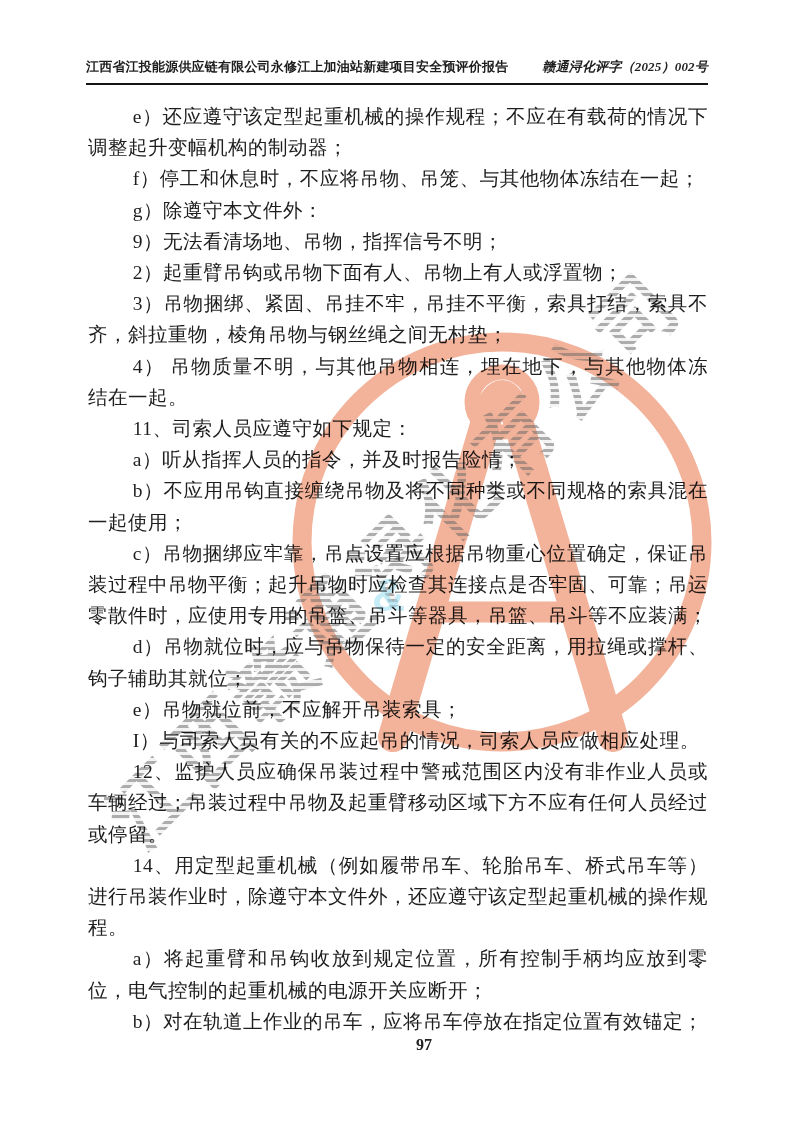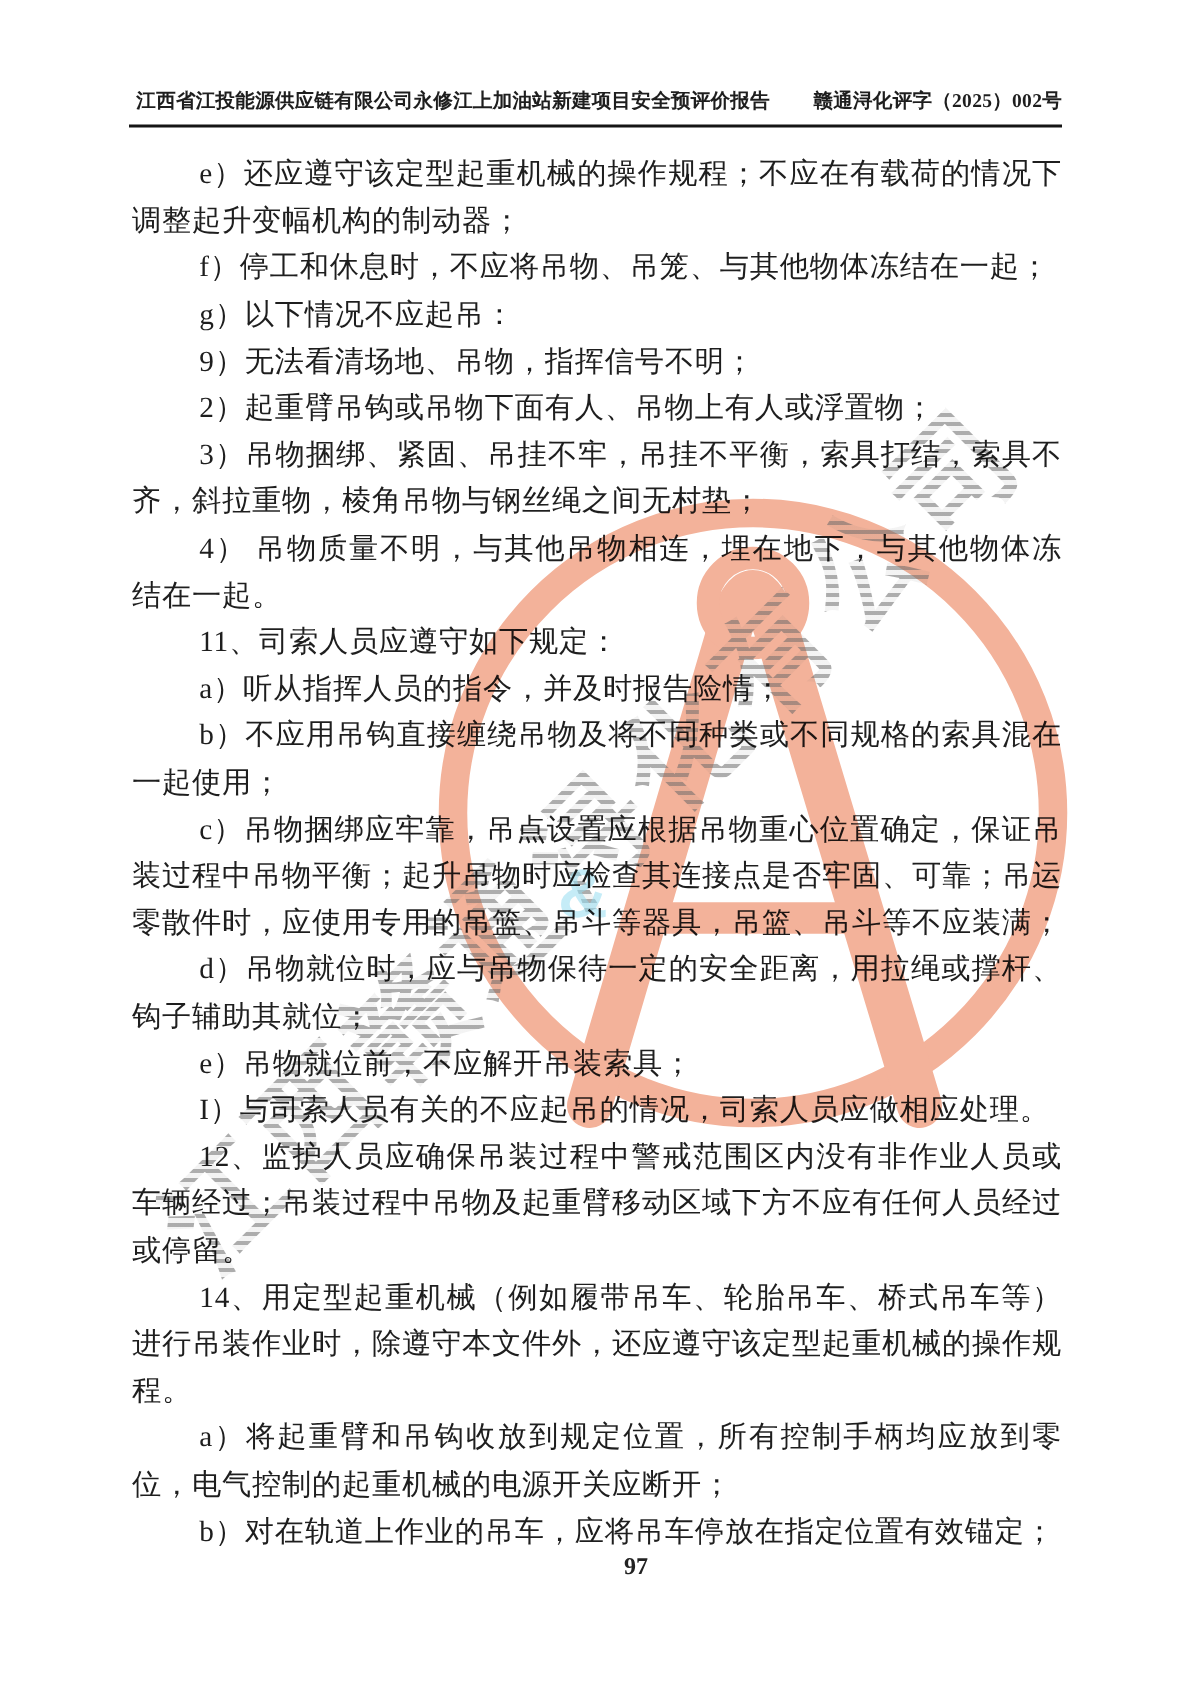--- a/index.html
+++ b/index.html
@@ -15,30 +15,30 @@
     font-family: "Liberation Serif", "DejaVu Serif", serif;
     color: #1e1e1e;
   }
   
   .doc-header {
     position: absolute;
     left: 86px;
     top: 58px;
     width: 622px;
     display: flex;
-    justify-content: flex-end;
+    justify-content: space-between;
     align-items: flex-end;
     font-size: 13px;
     font-weight: bold;
     letter-spacing: 0.2px;
     padding-bottom: 7px;
     border-bottom: 2.5px solid #151515;
     white-space: nowrap;
   }
-  .doc-header .right { margin-left: 29px; }
+  .doc-header .right { margin-left: 29px; font-style: italic; }
 
   
   .doc-body {
     position: absolute;
     left: 88px;
     top: 101px;
     width: 620px;
     z-index: 1;
   }
   .doc-body p {
@@ -127,21 +127,21 @@
   <span class="left">江西省江投能源供应链有限公司永修江上加油站新建项目安全预评价报告</span>
   <span class="right">赣通浔化评字（2025）002号</span>
 </div>
 
 <div class="doc-body">
 
     <p>e）还应遵守该定型起重机械的操作规程；不应在有载荷的情况下调整起升变幅机构的制动器；</p>
 
     <p>f）停工和休息时，不应将吊物、吊笼、与其他物体冻结在一起；</p>
 
-    <p>g）以下情况不应起吊：</p>
+    <p>g）除遵守本文件外：</p>
 
     <p>9）无法看清场地、吊物，指挥信号不明；</p>
 
     <p>2）起重臂吊钩或吊物下面有人、吊物上有人或浮置物；</p>
 
     <p>3）吊物捆绑、紧固、吊挂不牢，吊挂不平衡，索具打结，索具不齐，斜拉重物，棱角吊物与钢丝绳之间无村垫；</p>
 
     <p>4） 吊物质量不明，与其他吊物相连，埋在地下，与其他物体冻结在一起。</p>
 
     <p>11、司索人员应遵守如下规定：</p>

